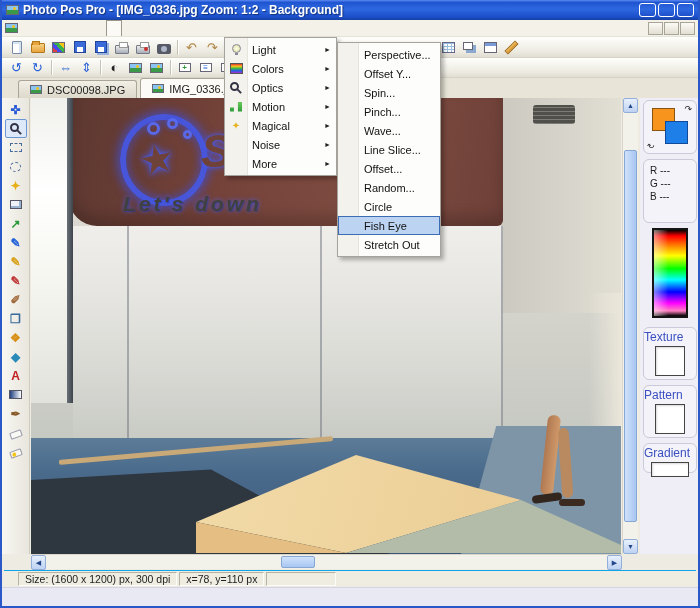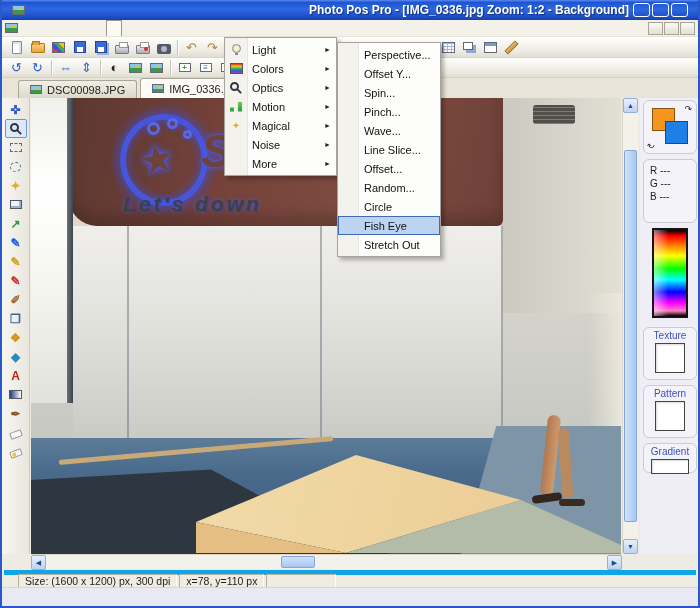--- a/index.html
+++ b/index.html
@@ -1,20 +1,20 @@
 <!DOCTYPE html>
 <html><head>
 <meta charset="utf-8">
 <style>
 *{margin:0;padding:0;box-sizing:border-box;font-family:"Liberation Sans",sans-serif;}
 html,body{width:700px;height:608px;background:#fff;}
 .window{position:relative;width:700px;height:608px;background:#EDEBE2;border:2px solid #2A58C8;border-top:none;overflow:hidden;}
 
-.titlebar{position:absolute;top:0;left:0;right:0;height:20px;display:flex;align-items:center;gap:4px;padding:0 10px;
- background:linear-gradient(180deg,#5A8AF0 0%,#1E54D0 12%,#2E68E0 45%,#1C4ECA 85%,#16409F 100%);text-align:right;}
+.titlebar{position:absolute;top:0;left:0;right:0;height:20px;display:flex;align-items:center;gap:4px;padding:0 4px;
+ background:linear-gradient(180deg,#5A8AF0 0%,#1E54D0 12%,#2E68E0 45%,#1C4ECA 85%,#16409F 100%);}
 .title-text{flex:1;color:#fff;font-weight:bold;font-size:12px;text-shadow:1px 1px 1px #10307A;white-space:nowrap;overflow:hidden;}
 .tb-btn{width:17px;height:14px;border:1px solid #fff;border-radius:3px;font-size:8px;line-height:1;color:#fff;display:flex;align-items:center;justify-content:center;}
 
 .menubar{position:absolute;top:20px;left:0;right:0;height:17px;background:#F3F1E8;display:flex;align-items:stretch;padding-left:3px;border-bottom:1px solid #E6E4D8;}
 .mb-appicon{align-self:center;margin-right:4px;}
 .mb-item{display:flex;align-items:center;padding:0 7px;font-size:11px;color:#111;}
 .mb-item.hl{background:#FBFAF6;border:1px solid #9A978A;border-bottom:none;}
 .mdi{margin-left:auto;display:flex;align-items:center;gap:1px;padding-right:3px;}
 .mdi-btn{width:15px;height:13px;border:1px solid #A8A598;background:linear-gradient(180deg,#FBFAF6,#E2DFD2);font-size:7px;display:flex;align-items:center;justify-content:center;color:#333;}
 
@@ -78,38 +78,38 @@
 
 .vscroll{position:absolute;left:620px;top:98px;width:16px;height:456px;background:#F3F2EA;border-left:1px solid #DAD7CA;}
 .hscroll{position:absolute;left:29px;top:554px;width:591px;height:15px;background:#F3F2EA;border-top:1px solid #DAD7CA;}
 .sbtn{position:absolute;width:15px;height:15px;background:linear-gradient(180deg,#E8F0FC,#BED2F2);border:1px solid #94AEDA;border-radius:2px;color:#24468A;font-size:7px;display:flex;align-items:center;justify-content:center;}
 .sb-up{left:0;top:0;} .sb-down{left:0;bottom:0;} .sb-left{left:0;top:0;} .sb-right{right:0;top:0;}
 .vthumb{position:absolute;left:1px;top:52px;width:13px;height:372px;background:linear-gradient(90deg,#D0E2FC,#A8C6F0);border:1px solid #86A6D6;border-radius:2px;}
 .hthumb{position:absolute;left:250px;top:1px;width:34px;height:12px;background:linear-gradient(180deg,#D0E2FC,#A8C6F0);border:1px solid #86A6D6;border-radius:2px;}
 
 .rpanel{position:absolute;left:638px;top:98px;width:60px;height:456px;background:#EFEEF6;padding:2px 3px;}
 .rbox{position:relative;background:#F4F3FA;border:1px solid #CACAD8;border-radius:6px;margin-bottom:5px;}
-.rbox-label{display:block;text-align:center;font-size:10px;color:#3A50C0;padding-top:2px;}
+.rbox-label{display:block;font-size:12px;color:#3A50C0;padding-top:2px;}
 .swatchbox{height:54px;}
 .fgswatch{position:absolute;left:8px;top:7px;width:23px;height:23px;border:1px solid #8A5410;}
 .bgswatch{position:absolute;left:21px;top:20px;width:23px;height:23px;border:1px solid #114A9A;}
 .swap{position:absolute;font-size:9px;color:#222;line-height:1;}
 .swap1{right:4px;top:4px;} .swap2{left:3px;bottom:4px;transform:rotate(180deg);}
 .infobox{height:64px;padding:4px 0 0 6px;}
 .inforow{font-size:10px;color:#222;line-height:13px;}
 .specbox{height:94px;background:transparent;border:none;margin-bottom:5px;}
 .spectrum{width:36px;height:90px;margin:2px auto 0;border:2px solid #141414;
  background-image:linear-gradient(90deg,rgba(255,255,255,.5),rgba(255,255,255,0) 45%),
  linear-gradient(180deg,#000 0%,#F00 7%,#FF8000 18%,#FF0 30%,#0F0 45%,#0FF 58%,#00F 72%,#F0F 85%,#FF80C0 94%,#000 100%);}
 .groupbox{height:53px;}
 .rswatch{width:30px;height:30px;background:#fff;border:1px solid #444;box-shadow:inset 1px 1px 2px rgba(0,0,0,.15);margin:2px auto 4px;}
 .gradbox{height:30px;}
 .rswatch.wide{width:38px;height:15px;}
 
-.statusbar{position:absolute;left:2px;right:2px;top:570px;height:16px;background:#EFEDE2;border-top:5px solid #0ea5e9;display:flex;align-items:center;padding-left:14px;}
+.statusbar{position:absolute;left:2px;right:2px;top:570px;height:16px;background:#EFEDE2;border-top:1px solid #0ea5e9;display:flex;align-items:center;padding-left:14px;}
 .spanel{height:14px;display:flex;align-items:center;padding:0 6px;font-size:10.5px;color:#222;white-space:nowrap;
  border:1px solid;border-color:#B5B2A2 #FDFDF8 #FDFDF8 #B5B2A2;margin-right:2px;}
 .spanel.fill{width:70px;}
 .bottomstrip{position:absolute;left:0;right:0;top:587px;height:19px;background:#E9E9F3;border-top:1px solid #D4D4E4;}
 
 .menu{position:absolute;top:37px;left:222px;width:113px;background:#FDFDFB;border:1px solid #A6A39C;box-shadow:3px 3px 4px rgba(0,0,0,.28);z-index:40;padding:2px 0;}
 .menu::before{content:'';position:absolute;left:0;top:0;bottom:0;width:22px;background:#F3F2EC;border-right:1px solid #E6E4DC;}
 .mitem{position:relative;height:19px;display:flex;align-items:center;font-size:11px;color:#111;padding-right:3px;}
 .micon{width:22px;display:flex;align-items:center;justify-content:center;font-size:10px;}
 .mlabel{flex:1;padding-left:5px;}

